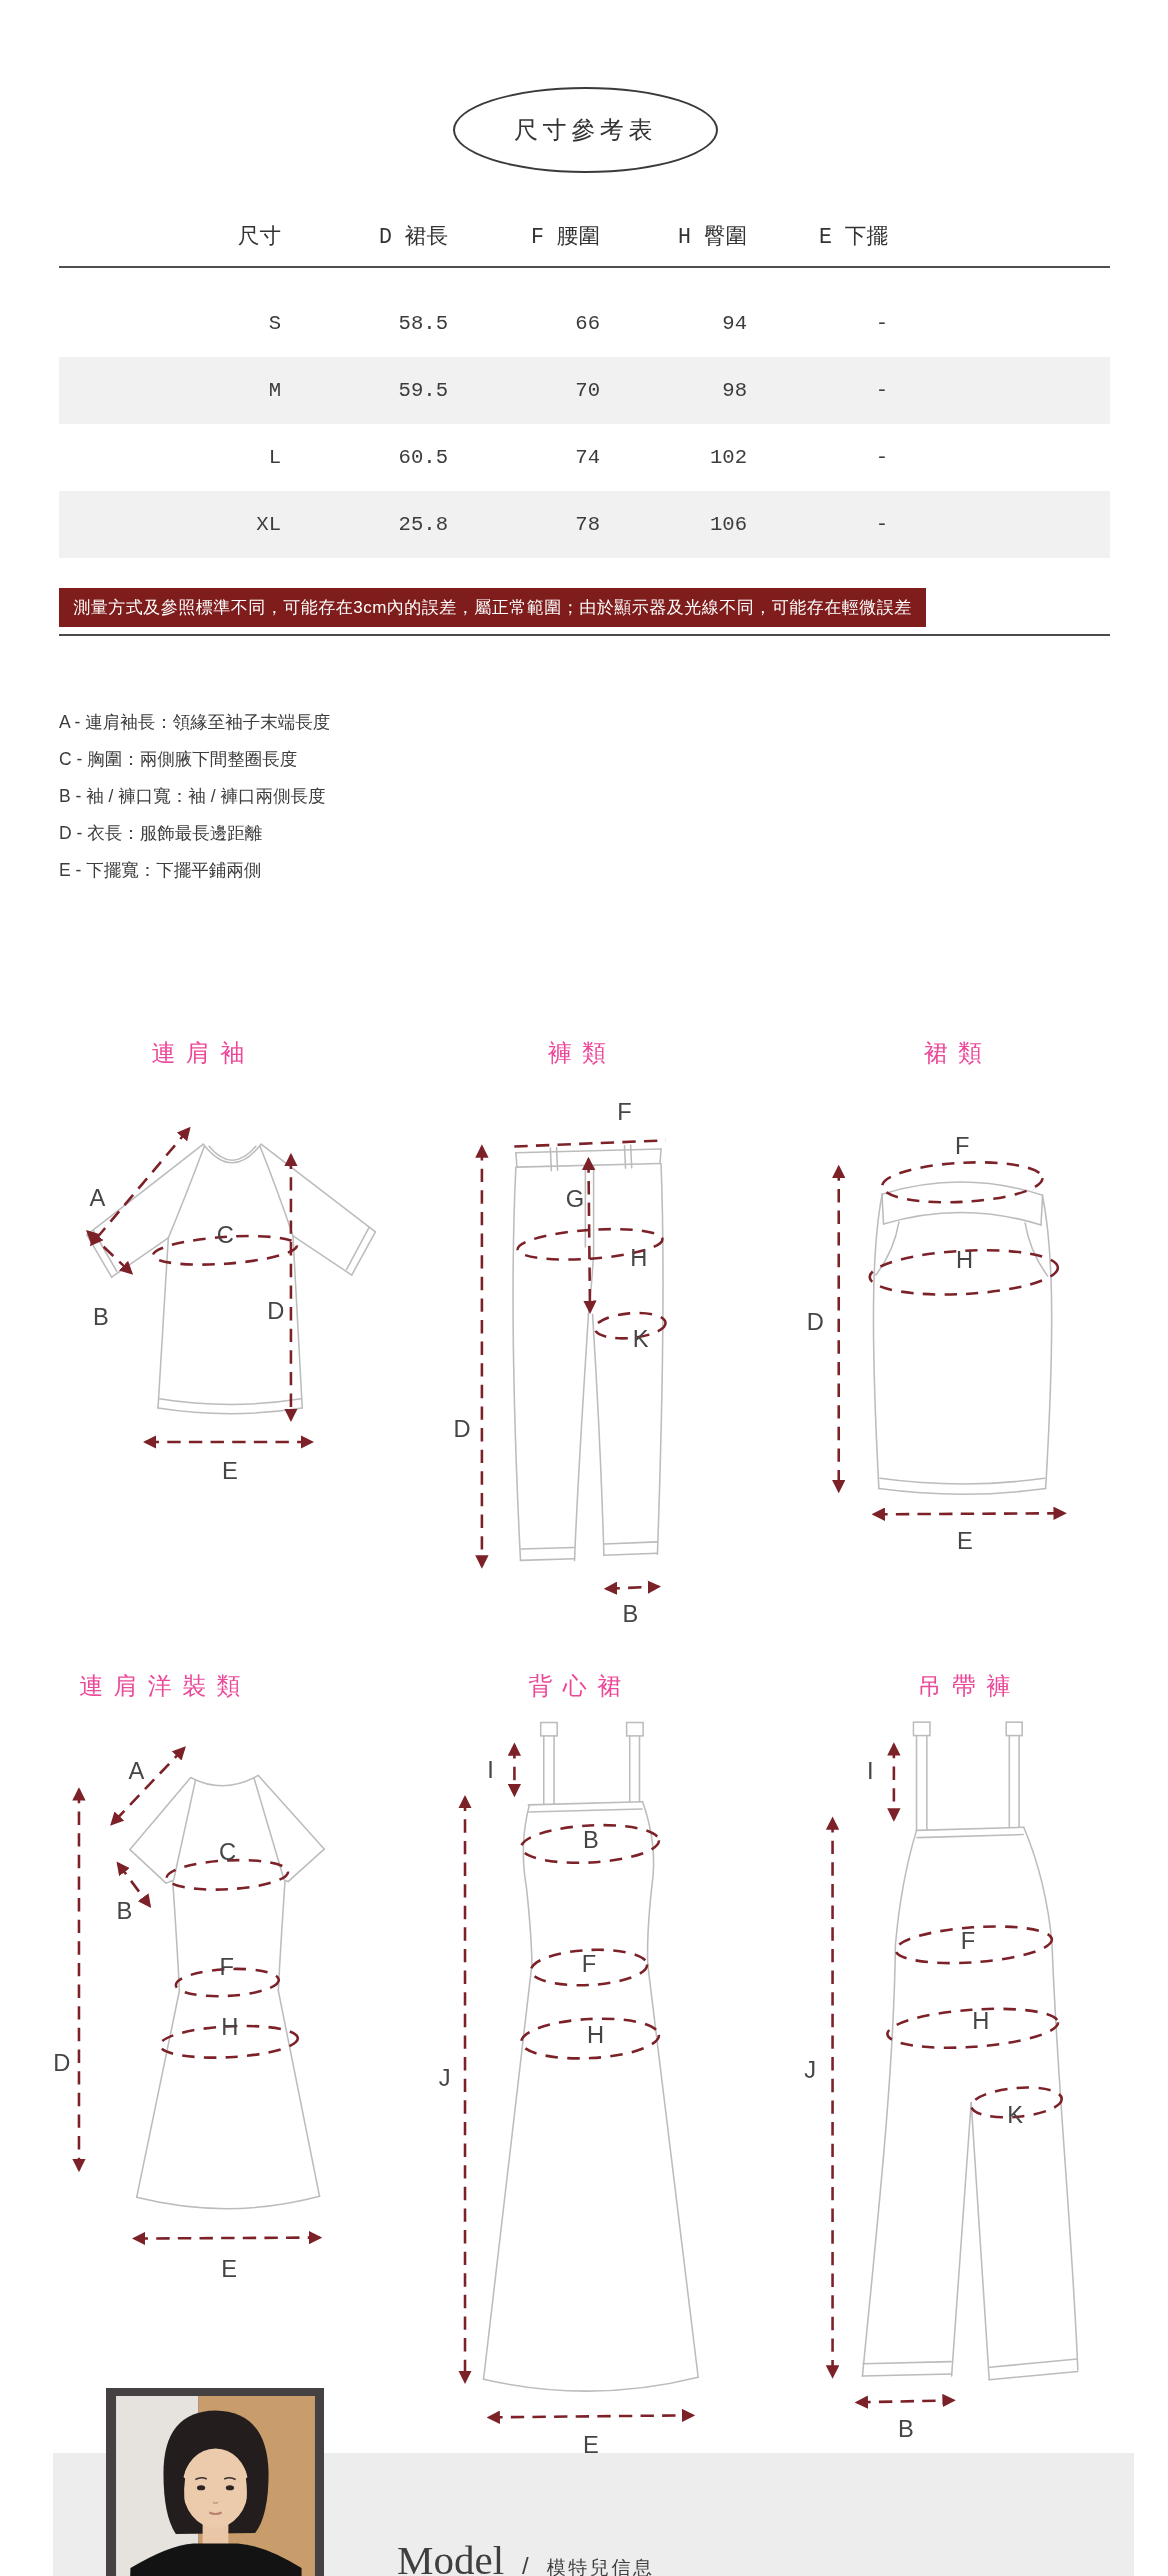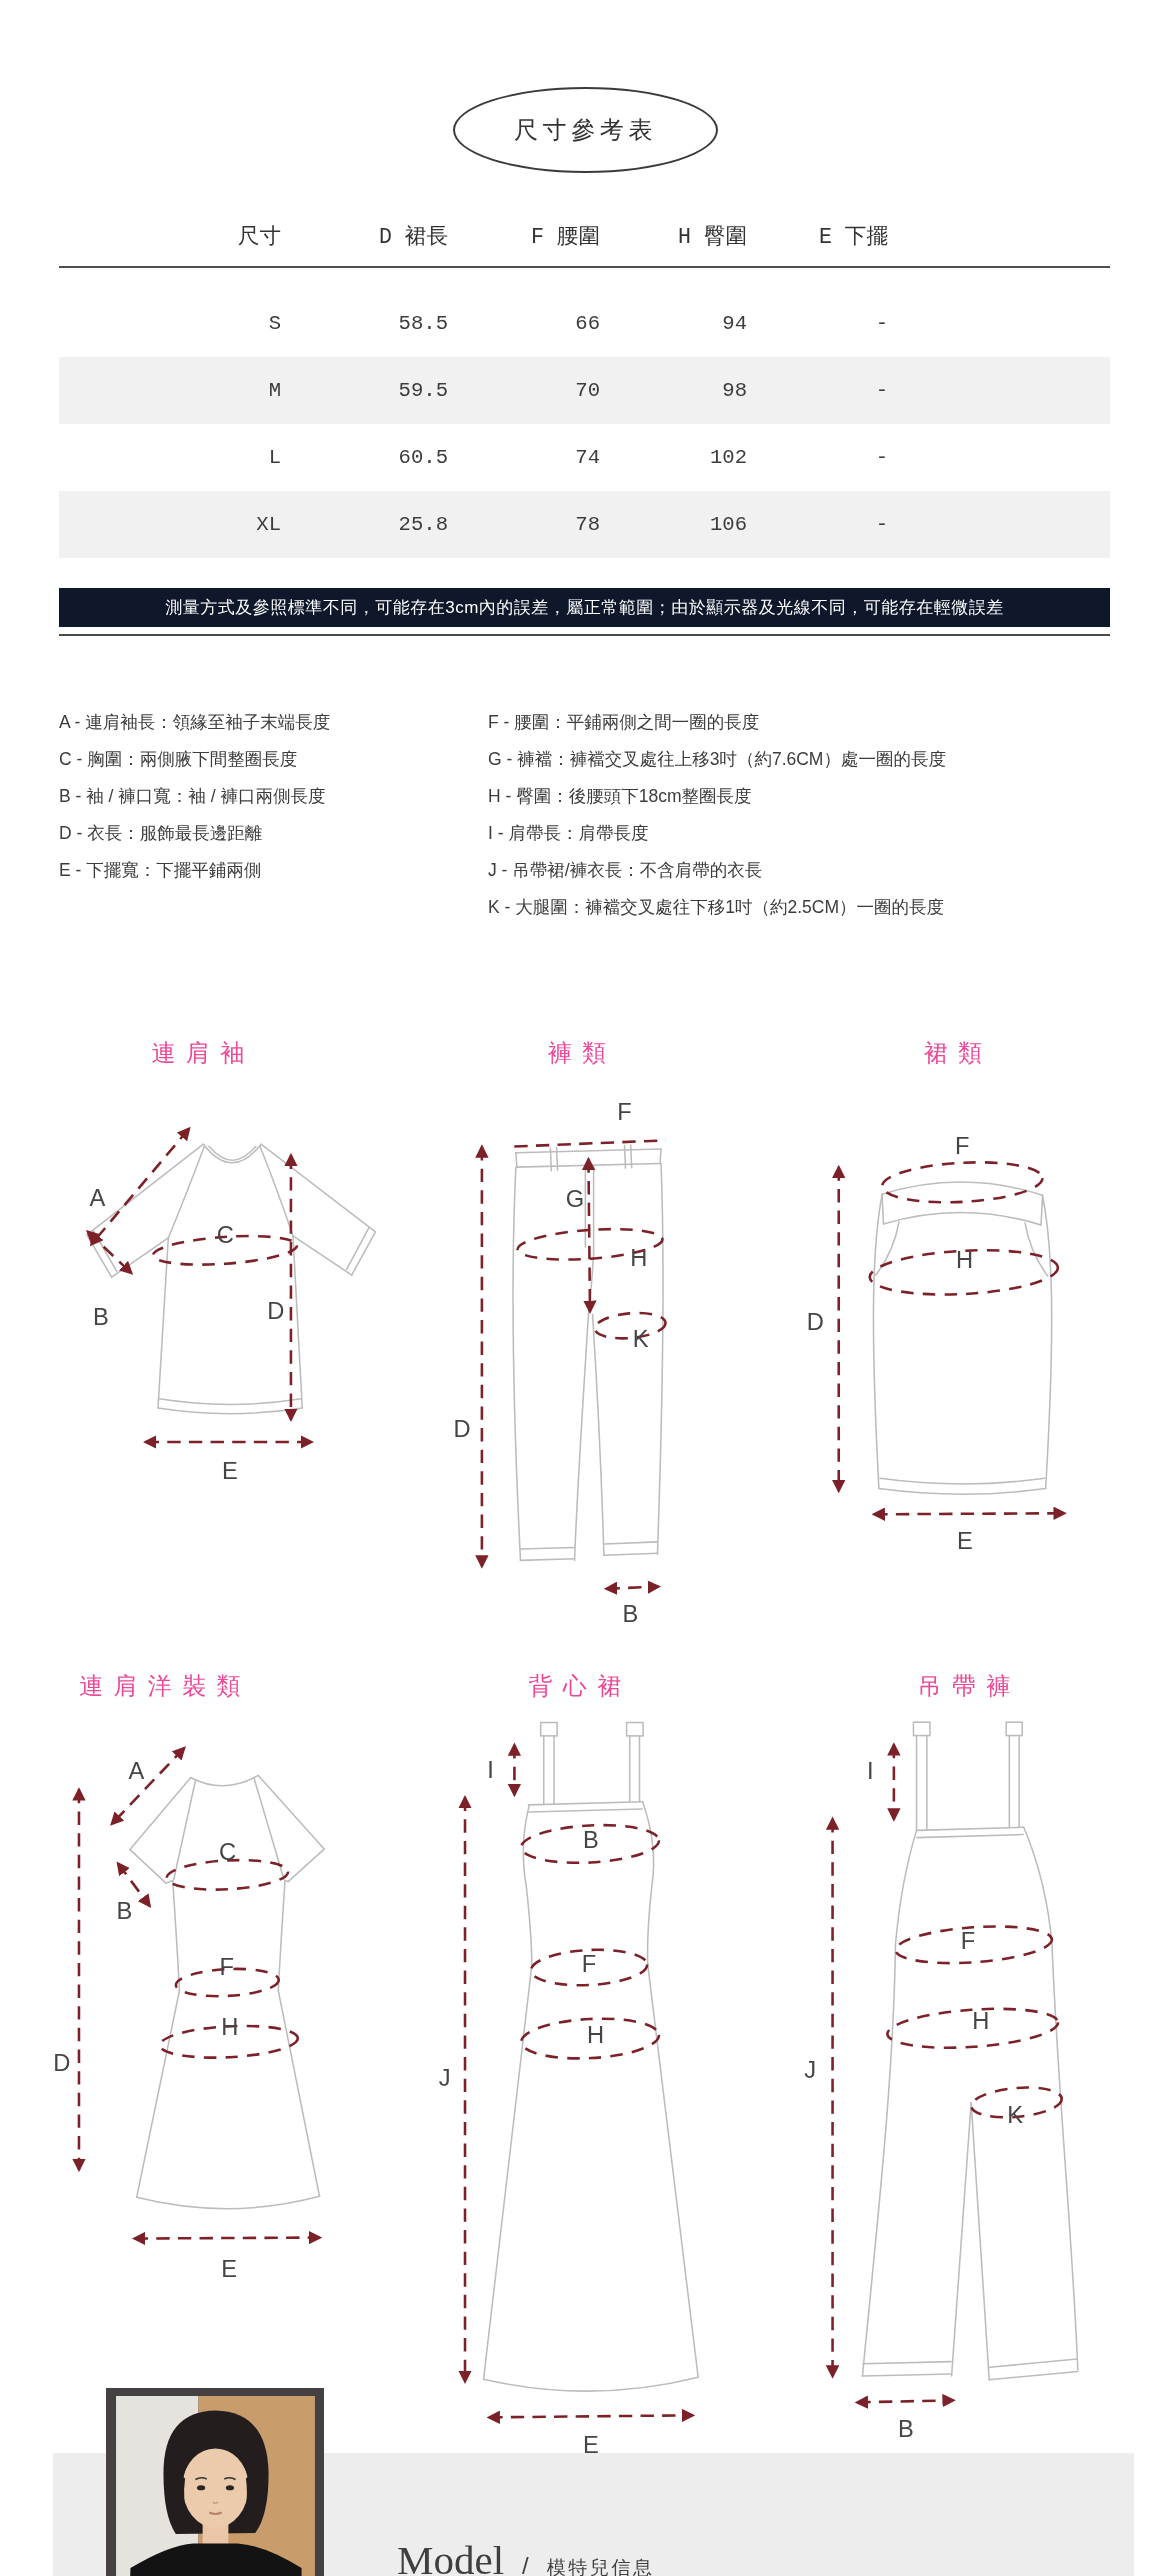--- a/index.html
+++ b/index.html
@@ -11,21 +11,21 @@
     display:flex;align-items:center;justify-content:center;font-size:24px;letter-spacing:4.6px;color:#333;}
   
   .trow{left:59px;width:1051px;height:67px;}
   .thead{top:206px;height:62px;}
   .alt{background:#f1f1f1;}
   .tcell{position:absolute;top:0;width:134px;margin-left:-67px;text-align:right;line-height:67px;font-size:20.6px;color:#3c3c3c;font-family:Liberation Mono, monospace;}
   .thead .tcell{line-height:62px;font-size:21.6px;color:#333;}
   .c1{left:155px;} .c2{left:322px;} .c3{left:474px;} .c4{left:621px;} .c5{left:762px;}
   .hline{left:59px;top:266px;width:1051px;height:2.1px;background:#4f4f4f;}
   
-  .notice{left:59px;top:588px;width:1051px;height:39px;background:#0f172a;color:#ffffff;
+  .notice{left:59px;top:588px;width:867px;height:39px;background:#7f1d1d;color:#ffffff;
     display:flex;align-items:center;justify-content:center;font-size:17px;letter-spacing:0.5px;}
   .nline{left:59px;top:634px;width:1051px;height:2.1px;background:#4a4a4a;}
   
   .legend{font-size:17.5px;color:#3c3c3c;line-height:37px;}
   .lg-left{left:59px;top:704px;width:422px;}
   .lg-right{left:488px;top:704px;width:659px;}
   
   .dhead{font-size:24px;color:#ec4899;letter-spacing:10.3px;text-align:center;}
   
   svg{position:absolute;overflow:visible;}
@@ -99,28 +99,20 @@
 
   <div class="abs notice">測量方式及參照標準不同，可能存在3cm內的誤差，屬正常範圍；由於顯示器及光線不同，可能存在輕微誤差</div>
   <div class="abs nline"></div>
 
   <div class="abs legend lg-left">
     <div>A - 連肩袖長：領緣至袖子末端長度</div>
     <div>C - 胸圍：兩側腋下間整圈長度</div>
     <div>B - 袖 / 褲口寬：袖 / 褲口兩側長度</div>
     <div>D - 衣長：服飾最長邊距離</div>
     <div>E - 下擺寬：下擺平鋪兩側</div>
-  </div>
-  <div class="abs legend lg-right">
-    <div>F - 腰圍：平鋪兩側之間一圈的長度</div>
-    <div>G - 褲襠：褲襠交叉處往上移3吋（約7.6CM）處一圈的長度</div>
-    <div>H - 臀圍：後腰頭下18cm整圈長度</div>
-    <div>I - 肩帶長：肩帶長度</div>
-    <div>J - 吊帶裙/褲衣長：不含肩帶的衣長</div>
-    <div>K - 大腿圍：褲襠交叉處往下移1吋（約2.5CM）一圈的長度</div>
   </div>
 
   <div class="abs dhead" style="left:100px;top:1037px;width:206px">連肩袖</div>
   <div class="abs dhead" style="left:479px;top:1037px;width:206px">褲類</div>
   <div class="abs dhead" style="left:855px;top:1037px;width:206px">裙類</div>
 
   <svg style="left:62px;top:1103px" width="361" height="474" viewBox="0 0 700 920">
     <g class="oln">
       <path d="M274,80 Q330,152 386,80"></path>
       <path d="M285,84 Q330,138 376,84"></path>

